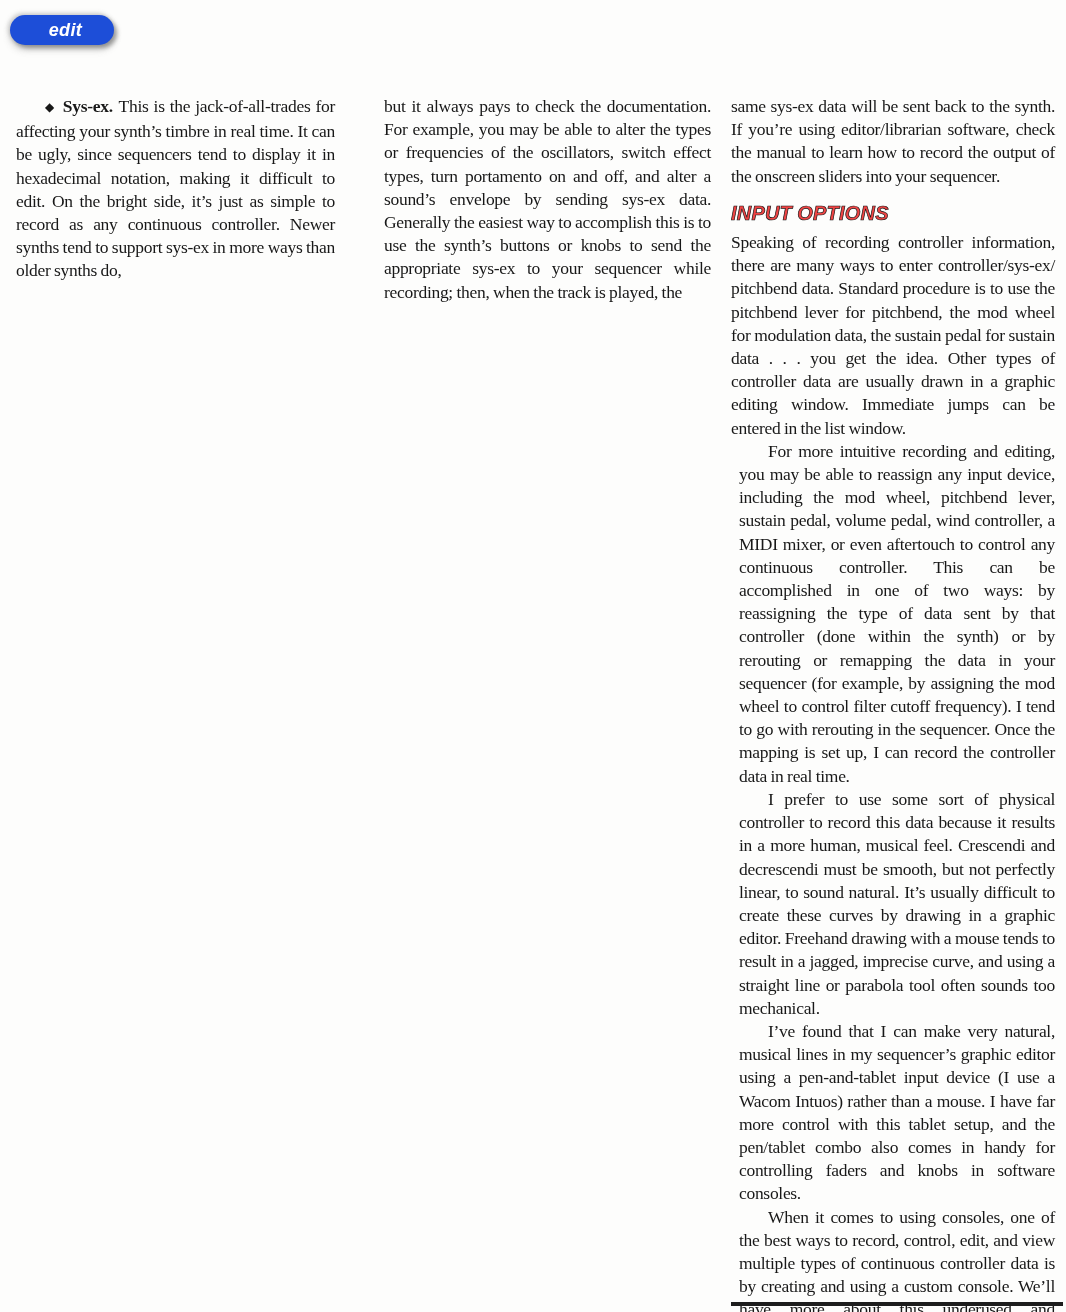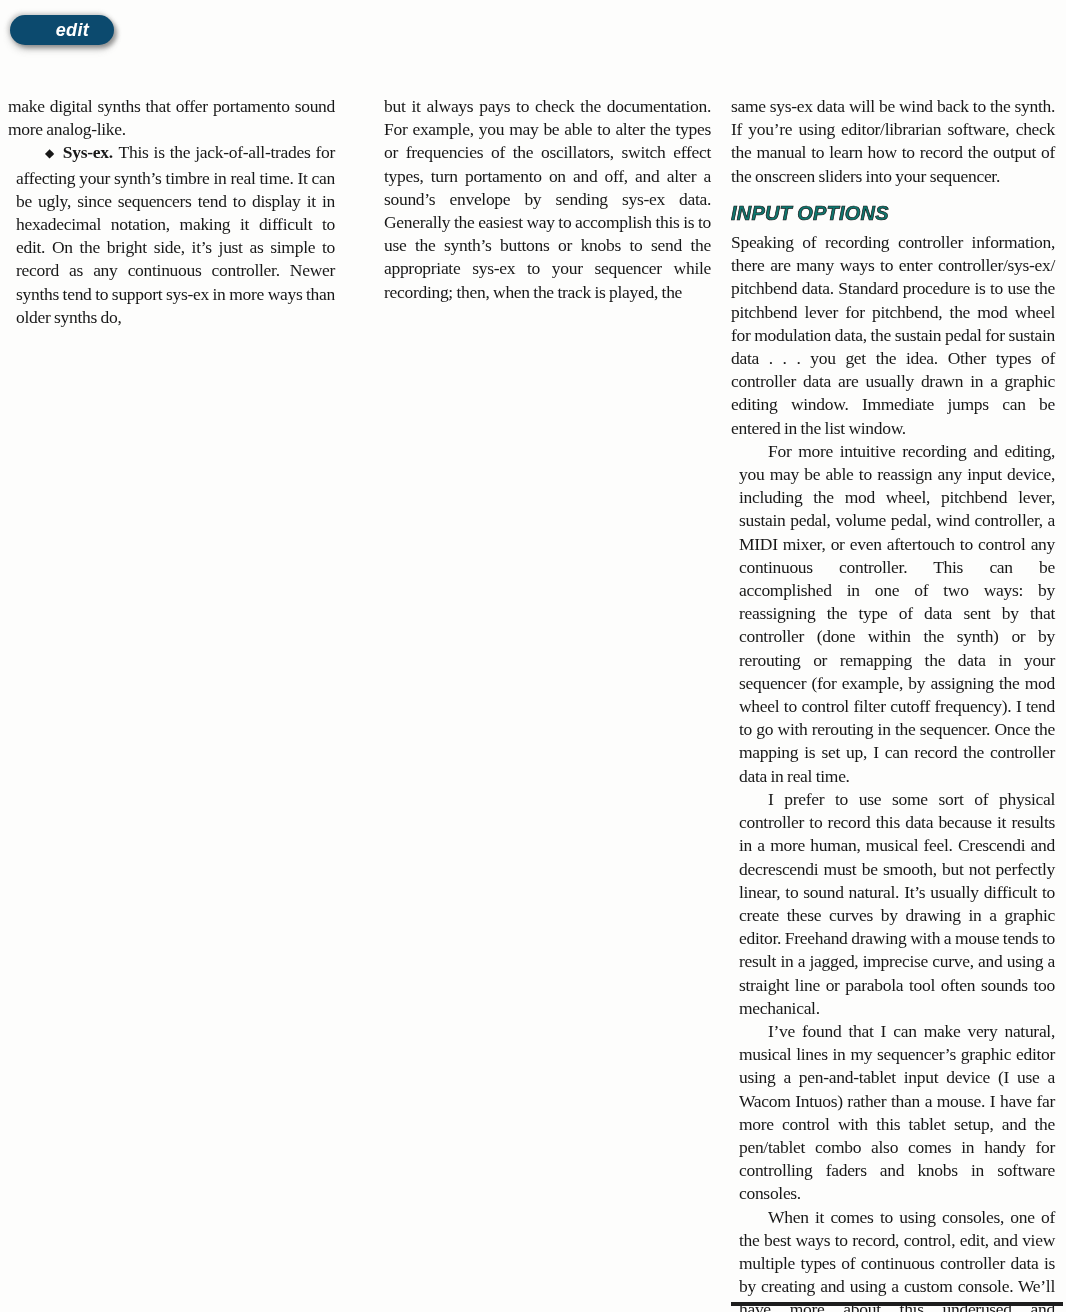--- a/index.html
+++ b/index.html
@@ -10,24 +10,24 @@
     font-family:"Liberation Serif", serif;
     color:#181818;
     overflow:hidden;
   }
   .page { position:absolute; inset:0; }
 
   
   .badge {
     position:absolute; left:10px; top:15px;
     width:104px; height:30px;
-    background:#0c4a6e;
+    background:#1d4ed8;
     border-radius:16px;
     display:flex; align-items:center; justify-content:flex-end;
-    padding-right:25px; box-sizing:border-box;
+    padding-right:32px; box-sizing:border-box;
     box-shadow: 3px 3px 4px rgba(90,90,90,.55), -2px -2px 4px rgba(120,120,120,.35), 0 5px 7px rgba(120,120,120,.3);
   }
   .badge-text {
     color:#ffffff;
     font-family:"Liberation Sans", sans-serif;
     font-weight:bold; font-style:italic;
     font-size:18px; letter-spacing:.3px;
     line-height:1;
   }
 
@@ -55,21 +55,21 @@
     margin-right:2px;
   }
   b.lead { margin-right:1px; }
 
   .heading {
     font-family:"Liberation Sans", sans-serif;
     font-weight:bold; font-style:italic;
     font-size:20px;
     letter-spacing:0.2px;
     -webkit-text-stroke:0.7px #141414;
-    color:#0f766e;
+    color:#ef4444;
     text-align:left;
     margin:14px 0 6px 0;
     text-indent:0;
   }
 
   
   .endrule {
     position:absolute;
     left:731px; top:1302px;
     width:332px; height:4px;
@@ -79,34 +79,33 @@
 </head>
 <body>
 
 <div class="page">
 
   <div class="badge">
     <span class="badge-text">edit</span>
   </div>
 
   <div class="col col1">
-    <p class="para">make digital synths that offer portamento sound more analog-like.</p>
     <p class="para indent">
       <span class="bullet">◆</span>
       <b class="lead">Sys-ex.</b>
       <span>This is the jack-of-all-trades for affecting your synth’s timbre in real time. It can be ugly, since sequencers tend to display it in hexadecimal notation, making it difficult to edit. On the bright side, it’s just as simple to record as any continuous controller. Newer synths tend to support sys-ex in more ways than older synths do,</span>
     </p>
   </div>
 
   <div class="col col2">
     <p class="para">but it always pays to check the documentation. For example, you may be able to alter the types or frequencies of the oscillators, switch effect types, turn portamento on and off, and alter a sound’s envelope by sending sys-ex data. Generally the easiest way to accomplish this is to use the synth’s buttons or knobs to send the appropriate sys-ex to your sequencer while recording; then, when the track is played, the</p>
   </div>
 
   <div class="col col3">
-    <p class="para">same sys-ex data will be wind back to the synth. If you’re using editor/librarian software, check the manual to learn how to record the output of the onscreen sliders into your sequencer.</p>
+    <p class="para">same sys-ex data will be sent back to the synth. If you’re using editor/librarian software, check the manual to learn how to record the output of the onscreen sliders into your sequencer.</p>
     <h2 class="heading">INPUT OPTIONS</h2>
     <p class="para">Speaking of recording controller information, there are many ways to enter controller/sys-ex/ pitchbend data. Standard procedure is to use the pitchbend lever for pitchbend, the mod wheel for modulation data, the sustain pedal for sustain data . . . you get the idea. Other types of controller data are usually drawn in a graphic editing window. Immediate jumps can be entered in the list window.</p>
     <p class="para indent">For more intuitive recording and editing, you may be able to reassign any input device, including the mod wheel, pitchbend lever, sustain pedal, volume pedal, wind controller, a MIDI mixer, or even aftertouch to control any continuous controller. This can be accomplished in one of two ways: by reassigning the type of data sent by that controller (done within the synth) or by rerouting or remapping the data in your sequencer (for example, by assigning the mod wheel to control filter cutoff frequency). I tend to go with rerouting in the sequencer. Once the mapping is set up, I can record the controller data in real time.</p>
     <p class="para indent">I prefer to use some sort of physical controller to record this data because it results in a more human, musical feel. Crescendi and decrescendi must be smooth, but not perfectly linear, to sound natural. It’s usually difficult to create these curves by drawing in a graphic editor. Freehand drawing with a mouse tends to result in a jagged, imprecise curve, and using a straight line or parabola tool often sounds too mechanical.</p>
     <p class="para indent">I’ve found that I can make very natural, musical lines in my sequencer’s graphic editor using a pen-and-tablet input device (I use a Wacom Intuos) rather than a mouse. I have far more control with this tablet setup, and the pen/tablet combo also comes in handy for controlling faders and knobs in software consoles.</p>
     <p class="para indent">
       <span>When it comes to using consoles, one of the best ways to record, control, edit, and view multiple types of continuous controller data is by creating and using a custom console. We’ll have more about this underused and overlooked feature in next month’s Studio Sense. Stay tuned!</span>
     </p>
   </div>
 

